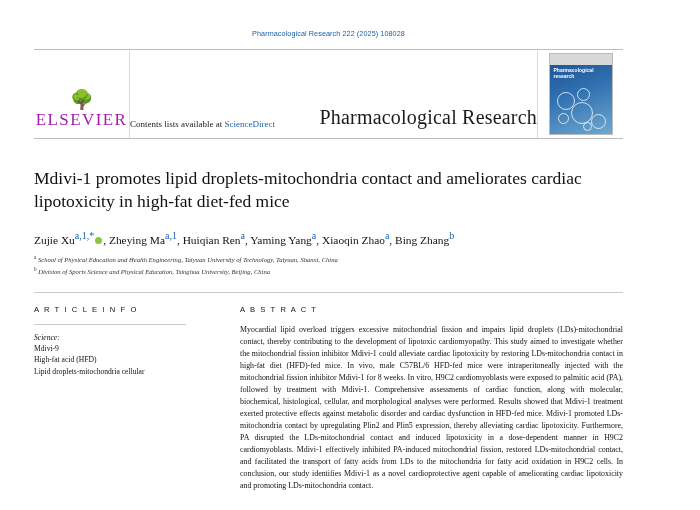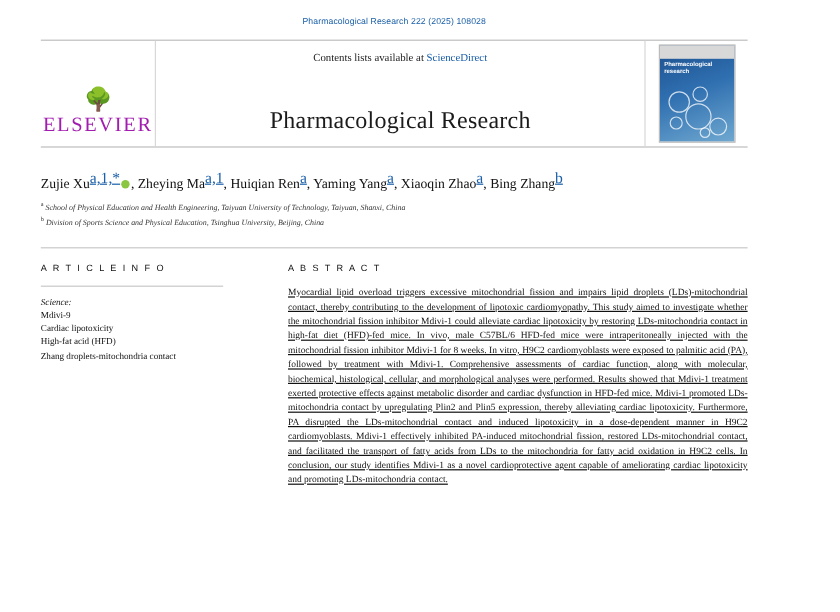--- a/index.html
+++ b/index.html
@@ -12,21 +12,21 @@
     height: 510px;
     font-family: "Liberation Serif", serif;
     color: #000000;
     overflow: hidden;
   }
   .page {
     position: relative;
     width: 657px;
     height: 510px;
     box-sizing: border-box;
-    padding: 0 34px;
+    padding: 16px 34px;
   }
   .running-head {
     text-align: center;
     font-family: "Liberation Sans", sans-serif;
     font-size: 7.2px;
     color: #1a5fa8;
     padding-top: 13px;
     letter-spacing: 0.1px;
   }
   
@@ -60,23 +60,23 @@
   .elsevier-word {
     font-family: "Liberation Serif", serif;
     font-size: 17px;
     letter-spacing: 1.4px;
     color: #a21caf;
     margin-top: 2px;
   }
   .masthead-center {
     flex: 1;
     display: flex;
-    flex-direction: column;
+    flex-direction: row;
     justify-content: space-between;
-    align-items: center;
+    align-items: flex-end;
     padding: 9px 0 9px 0;
     box-sizing: border-box;
   }
   .contents-line {
     font-family: "Liberation Serif", serif;
     font-size: 9px;
     color: #222;
   }
   .contents-line .sd {
     color: #1a5fa8;
@@ -149,23 +149,22 @@
     line-height: 1.32;
     color: #111;
   }
   .authors {
     margin-top: 17px;
     font-family: "Liberation Serif", serif;
     font-size: 11.4px;
     color: #111;
   }
   .authors sup {
-    font-size: 13px;
-    color: #1a5fa8;
-    text-decoration: underline;
+    font-size: 10px;
+    color: #1a5fa8;
   }
   .orcid {
     display: inline-block;
     width: 7px;
     height: 7px;
     border-radius: 50%;
     background: #8ac640;
     position: relative;
     top: 0px;
     margin: 0 1px;
@@ -216,21 +215,20 @@
     font-size: 7.6px;
     color: #111;
     line-height: 1.5;
   }
   .abstract {
     font-family: "Liberation Serif", serif;
     font-size: 7.9px;
     line-height: 1.52;
     text-align: justify;
     color: #111;
-    text-decoration: underline;
   }
   .left-rule {
     border-top: 1px solid #c9c9c9;
     margin-bottom: 8px;
   }
 </style>
 </head>
 <body>
 
 <div class="page">
@@ -259,41 +257,41 @@
           <i style="width:11px;height:11px;left:24px;top:2px;"></i>
           <i style="width:20px;height:20px;left:18px;top:16px;"></i>
           <i style="width:9px;height:9px;left:5px;top:27px;"></i>
           <i style="width:13px;height:13px;left:38px;top:28px;"></i>
           <i style="width:7px;height:7px;left:30px;top:36px;"></i>
         </div>
       </div>
     </div>
   </div>
 
+  <div class="title">Mdivi-1 promotes lipid droplets-mitochondria contact and ameliorates cardiac lipotoxicity in high-fat diet-fed mice</div>
 
   <div class="authors">
     <span><span>Zujie Xu</span><sup>a,1,*</sup><span class="orcid"></span></span><span>, </span><span><span>Zheying Ma</span><sup>a,1</sup></span><span>, </span><span><span>Huiqian Ren</span><sup>a</sup></span><span>, </span><span><span>Yaming Yang</span><sup>a</sup></span><span>, </span><span><span>Xiaoqin Zhao</span><sup>a</sup></span><span>, </span><span><span>Bing Zhang</span><sup>b</sup></span>
   </div>
 
   <div class="affils">
     <div><sup>a</sup> <i>School of Physical Education and Health Engineering, Taiyuan University of Technology, Taiyuan, Shanxi, China</i></div>
     <div><sup>b</sup> <i>Division of Sports Science and Physical Education, Tsinghua University, Beijing, China</i></div>
   </div>
 
   <div class="body-rule"></div>
 
   <div class="body">
     <div class="col-left">
       <div class="sec-head">A R T I C L E   I N F O</div>
       <div class="left-rule"></div>
       <div class="keywords-label">Science:</div>
       <div class="kw">Mdivi-9</div>
-      <div class="kw">Cardiac lipotoxicity</div>
       <div class="kw">High-fat acid (HFD)</div>
-      <div class="kw">Zhang droplets-mitochondria contact</div>
+      <div class="kw">Lipid droplets-mitochondria cellular</div>
     </div>
     <div class="col-right">
       <div class="sec-head">A B S T R A C T</div>
       <div class="abstract">Myocardial lipid overload triggers excessive mitochondrial fission and impairs lipid droplets (LDs)-mitochondrial contact, thereby contributing to the development of lipotoxic cardiomyopathy. This study aimed to investigate whether the mitochondrial fission inhibitor Mdivi-1 could alleviate cardiac lipotoxicity by restoring LDs-mitochondria contact in high-fat diet (HFD)-fed mice. In vivo, male C57BL/6 HFD-fed mice were intraperitoneally injected with the mitochondrial fission inhibitor Mdivi-1 for 8 weeks. In vitro, H9C2 cardiomyoblasts were exposed to palmitic acid (PA), followed by treatment with Mdivi-1. Comprehensive assessments of cardiac function, along with molecular, biochemical, histological, cellular, and morphological analyses were performed. Results showed that Mdivi-1 treatment exerted protective effects against metabolic disorder and cardiac dysfunction in HFD-fed mice. Mdivi-1 promoted LDs-mitochondria contact by upregulating Plin2 and Plin5 expression, thereby alleviating cardiac lipotoxicity. Furthermore, PA disrupted the LDs-mitochondrial contact and induced lipotoxicity in a dose-dependent manner in H9C2 cardiomyoblasts. Mdivi-1 effectively inhibited PA-induced mitochondrial fission, restored LDs-mitochondrial contact, and facilitated the transport of fatty acids from LDs to the mitochondria for fatty acid oxidation in H9C2 cells. In conclusion, our study identifies Mdivi-1 as a novel cardioprotective agent capable of ameliorating cardiac lipotoxicity and promoting LDs-mitochondria contact.</div>
     </div>
   </div>
 
 </div>
 
 </body></html>

